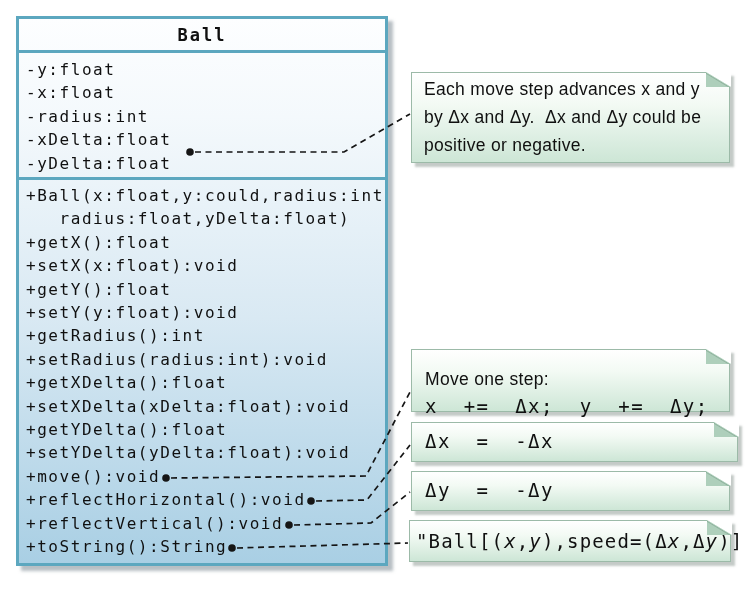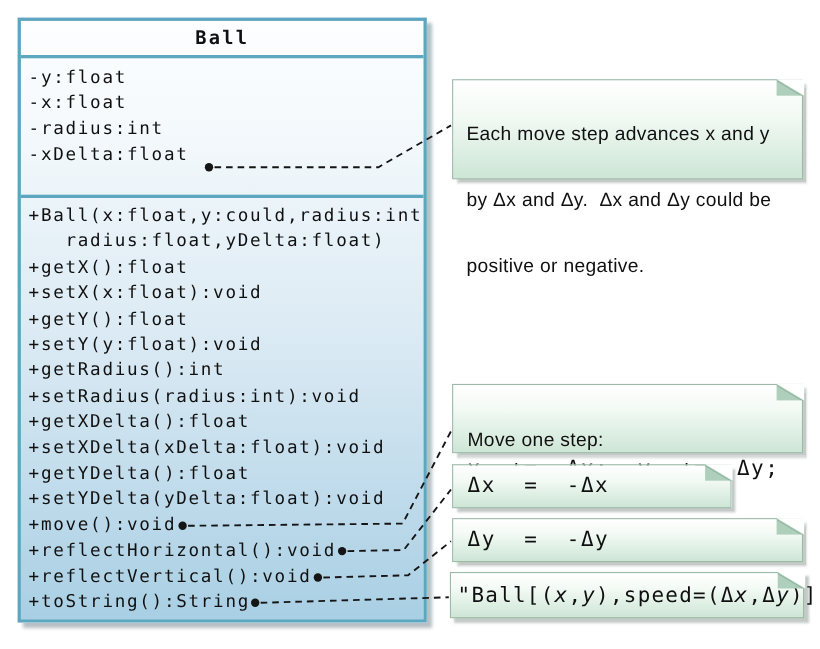--- a/index.html
+++ b/index.html
@@ -65,31 +65,30 @@
     position: absolute;
     top: -1.5px; right: -1.5px;
     width: 25px; height: 15px;
     background: linear-gradient(to top right,
       var(--note-fold, #aecfbb) 42%,
       #8fb19d 46%,
       #b7d6c3 49%,
       #ffffff 52%);
   }
   .note-1 { left: 411px; top: 72px;  width: 319px; height: 91px; padding: 2px 0 0 12px; }
-  .note-2 { left: 411px; top: 349px; width: 319px; height: 63px; padding: 4px 0 0 13px; }
-  .note-3 { left: 411px; top: 422px; width: 254px; height: 40px; padding: 5px 0 0 13px; }
+  .note-2 { left: 411px; top: 349px; width: 319px; height: 63px; padding: 16px 0 0 13px; }
+  .note-3 { left: 411px; top: 422px; width: 327px; height: 40px; padding: 5px 0 0 13px; }
   .note-4 { left: 411px; top: 471px; width: 319px; height: 40px; padding: 5px 0 0 13px; }
   .note-5 { left: 409px; top: 520px; width: 322px; height: 42px; padding: 6px 0 0 6px; }
   .note-text {
     font-family: "Liberation Sans", sans-serif;
     font-size: 17.5px;
     line-height: 28px;
     letter-spacing: 0.3px;
     white-space: pre;
-    margin-top: 32px;
   }
   .note-2 .note-text { line-height: 27px; }
   .note-code {
     font-family: "DejaVu Sans Mono", monospace;
     font-size: 19px;
     line-height: 27px;
     letter-spacing: 1.45px;
     white-space: pre;
   }
   .note-5 .note-code { letter-spacing: 1.15px; line-height: 28px; }
@@ -115,20 +114,21 @@
 <div class="stage">
 
   <div class="class-box">
     <div class="class-title">Ball</div>
 
     <div class="class-attrs">
       <div class="code-line">-y:float</div>
       <div class="code-line">-x:float</div>
       <div class="code-line">-radius:int</div>
       <div class="code-line">-xDelta:float</div>
+      <div class="code-line">-yDelta:float</div>
     </div>
 
     <div class="class-methods">
       <div class="code-line">+Ball(x:float,y:could,radius:int</div>
       <div class="code-line">   radius:float,yDelta:float)</div>
       <div class="code-line">+getX():float</div>
       <div class="code-line">+setX(x:float):void</div>
       <div class="code-line">+getY():float</div>
       <div class="code-line">+setY(y:float):void</div>
       <div class="code-line">+getRadius():int</div>

